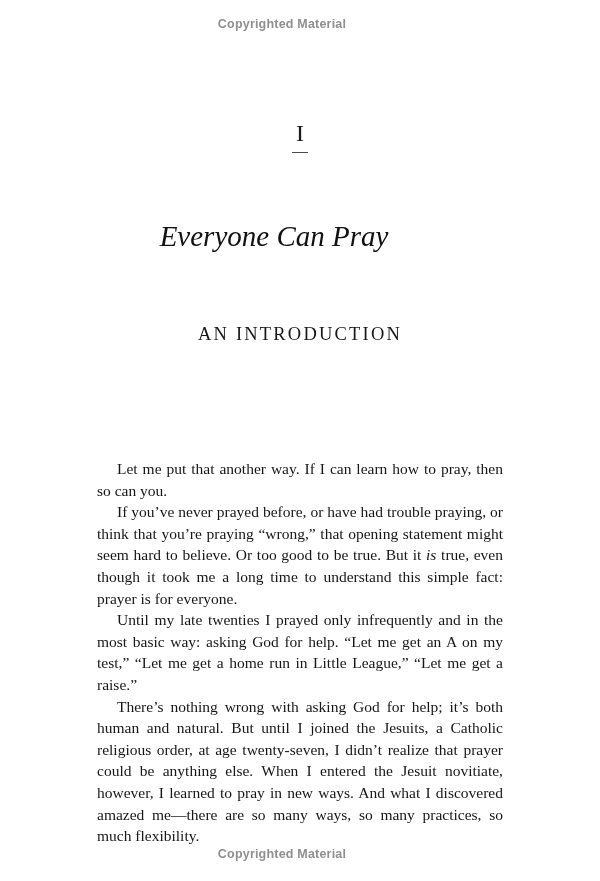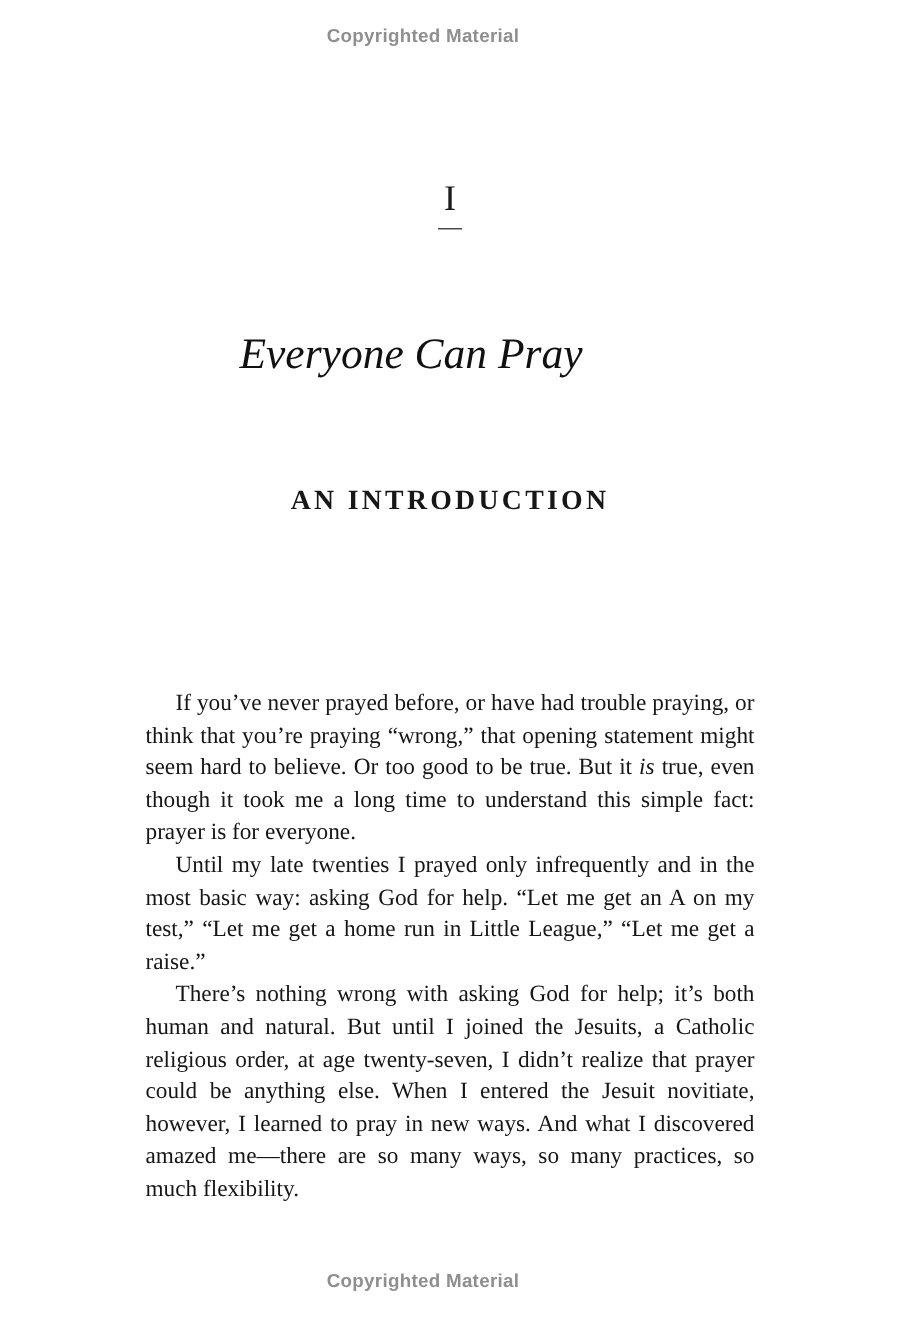--- a/index.html
+++ b/index.html
@@ -60,21 +60,20 @@
   }
   .chapter-subtitle {
     position: absolute;
     top: 324px;
     left: 0;
     width: 600px;
     text-align: center;
     font-size: 18.5px;
     letter-spacing: 2.2px;
     color: #171717;
-    font-weight: bold;
   }
   .body-text {
     position: absolute;
     top: 458px;
     left: 97px;
     width: 406px;
     font-size: 15.5px;
     line-height: 21.6px;
     text-align: justify;
     color: #161616;
@@ -99,20 +98,21 @@
 
   <div class="chapter-number">I</div>
 
   <div class="chapter-divider"></div>
 
   <div class="chapter-title">Everyone Can Pray</div>
 
   <div class="chapter-subtitle">AN INTRODUCTION</div>
 
   <div class="body-text">
+      <p class="indent"><span>Let me put that another way. If I can learn how to pray, then so can you.</span></p>
       <p class="indent"><span>If you’ve never prayed before, or have had trouble praying, or think that you’re praying “wrong,” that opening statement might seem hard to believe. Or too good to be true. But it </span><span class="em">is</span><span> true, even though it took me a long time to understand this simple fact: prayer is for everyone.</span></p>
       <p class="indent"><span>Until my late twenties I prayed only infrequently and in the most basic way: asking God for help. “Let me get an A on my test,” “Let me get a home run in Little League,” “Let me get a raise.”</span></p>
       <p class="indent"><span>There’s nothing wrong with asking God for help; it’s both human and natural. But until I joined the Jesuits, a Catholic religious order, at age twenty-seven, I didn’t realize that prayer could be anything else. When I entered the Jesuit novitiate, however, I learned to pray in new ways. And what I discovered amazed me—there are so many ways, so many practices, so much flexibility.</span></p>
     </div>
 
   <div class="watermark bottom">Copyrighted Material</div>
 
 </div>
 
 </body></html>

